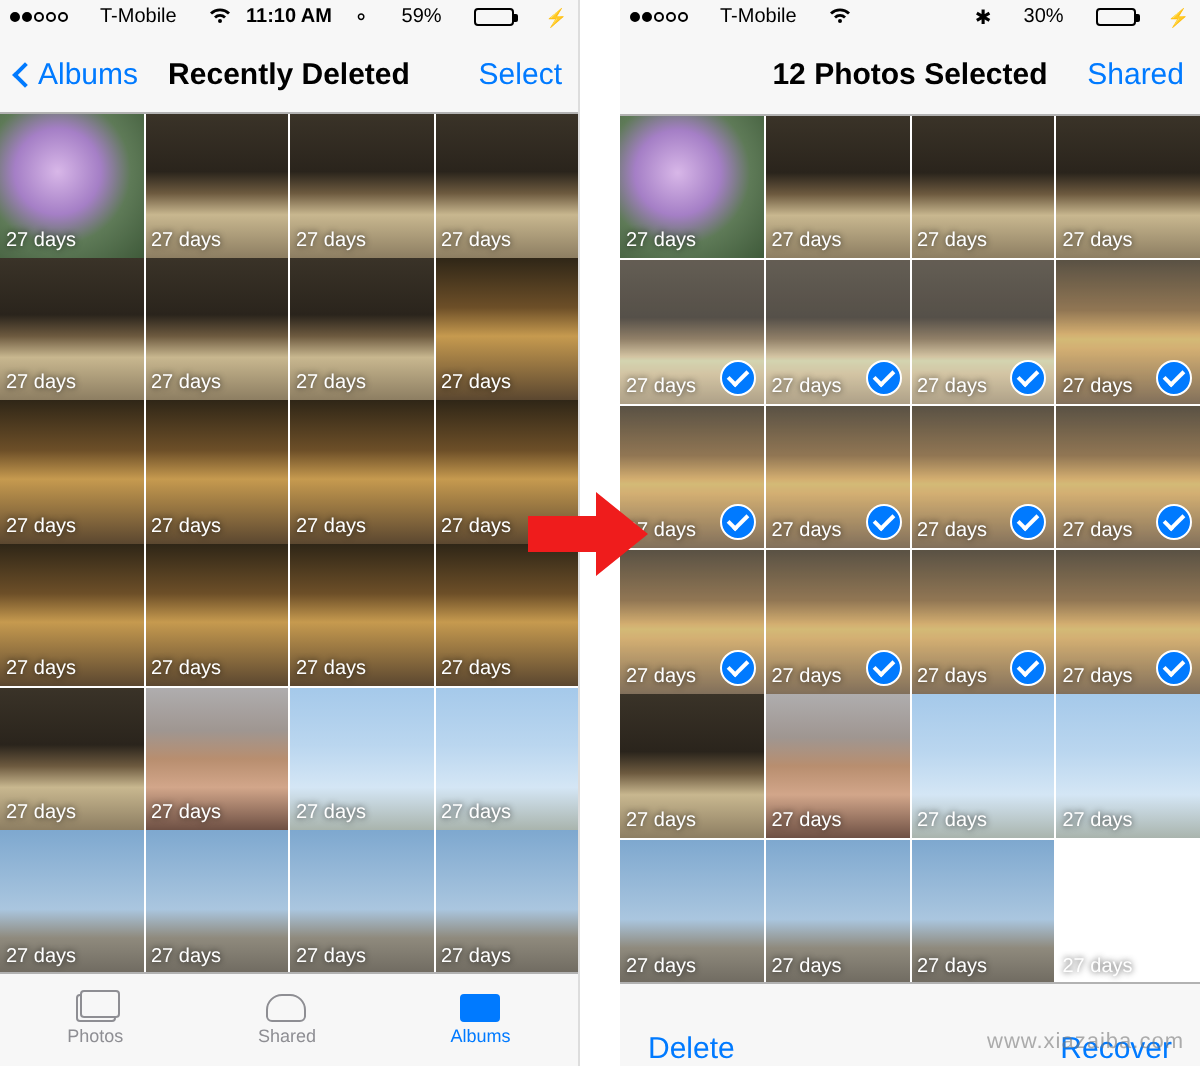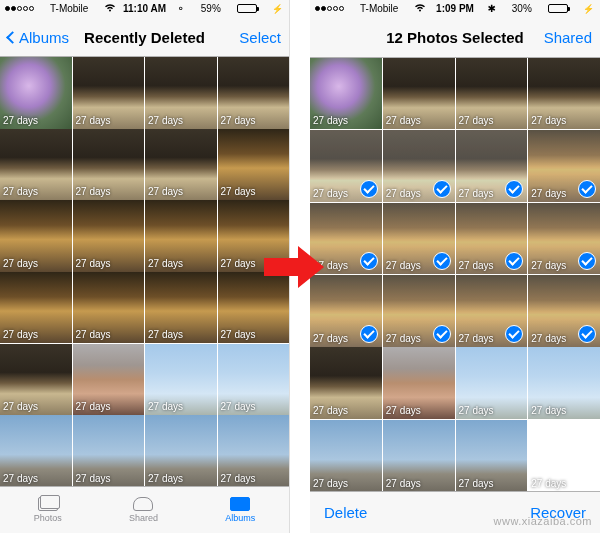--- a/index.html
+++ b/index.html
@@ -51,21 +51,21 @@
   .tab { display: flex; flex-direction: column; align-items: center; font-size: 9px; color: #8e8e93; gap: 1px; }
   .tab.active { color: #007aff; }
   .tab-icon { width: 22px; height: 16px; display: flex; align-items: center; justify-content: center; }
   .icon-photos { width: 20px; height: 14px; border: 1px solid currentColor; border-radius: 2px; position: relative; }
   .icon-photos::before { content: ""; position: absolute; right: -3px; top: -3px; width: 18px; height: 12px; border: 1px solid currentColor; border-radius: 2px; background: #f7f7f7; }
   .icon-shared { width: 20px; height: 14px; border: 1px solid currentColor; border-radius: 8px 8px 3px 3px; }
   .icon-albums { width: 20px; height: 14px; border: 1px solid currentColor; border-radius: 2px; position: relative; }
   .icon-albums.active { background: #007aff; }
   .icon-albums::after { content: ""; position: absolute; left: -1px; right: -1px; top: 4px; border-top: 1px solid currentColor; }
 
-  .toolbar { height: 42px; background: #f7f7f7; border-top: 0.5px solid #b2b2b2; display: flex; align-items: center; justify-content: space-between; padding: 0 14px; }
+  .toolbar { height: 42px; background: #f7f7f7; border-top: 0.5px solid #b2b2b2; display: flex; align-items: flex-end; justify-content: space-between; padding: 0 14px; }
   .tool-btn { color: #007aff; font-size: 15px; }
 
   
   .arrow { position: absolute; left: 264px; top: 246px; width: 60px; height: 42px; z-index: 50; pointer-events: none; }
 
   
   .watermark { position: absolute; bottom: 6px; right: 8px; font-size: 11px; color: rgba(120,120,120,0.6); font-family: Arial; pointer-events: none; z-index: 60; letter-spacing: 0.5px;}
 </style>
 </head>
 <body>
@@ -238,21 +238,20 @@
             <span class="sig-dot"></span>
             <span class="sig-dot"></span>
         </span>
         <span>T-Mobile</span>
         <span>
           <svg width="12" height="9" viewBox="0 0 12 9">
               <path d="M6 8.5a1 1 0 100-2 1 1 0 000 2zM3 5.2a4.5 4.5 0 016 0l-1 1a3 3 0 00-4 0zM1 3.2a7.5 7.5 0 0110 0l-1 1a6 6 0 00-8 0z" fill="#000"></path>
             </svg>
         </span>
       </div>
-      <div class="sb-center">1:09 PM</div>
       <div class="sb-right">
         <span style="font-size:10px;">✱</span>
         <span>30%</span>
         <span class="batt"><span class="batt-fill green" style="width:30%;"></span></span>
         <span class="bolt">⚡</span>
       </div>
     </div>
 
     <div class="navbar">
       <div style="width:48px;"></div>

